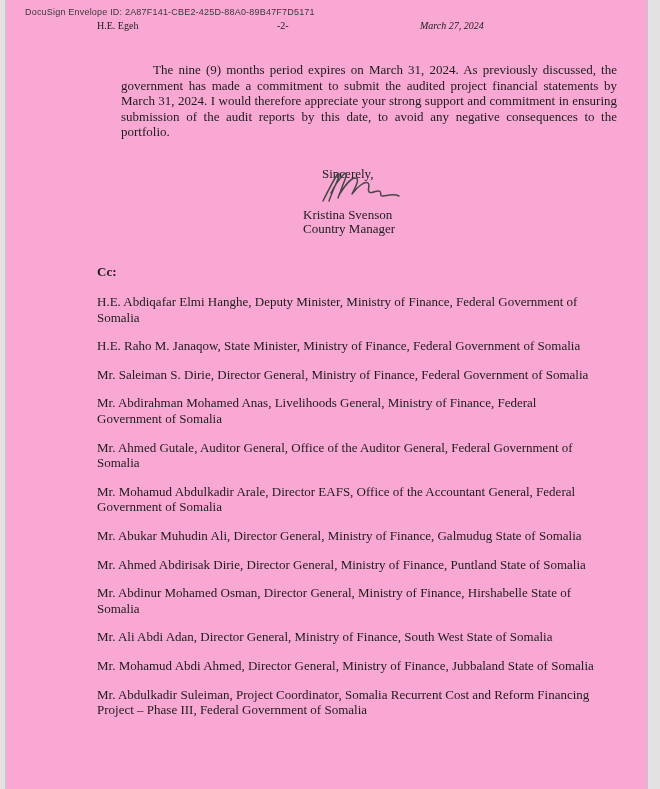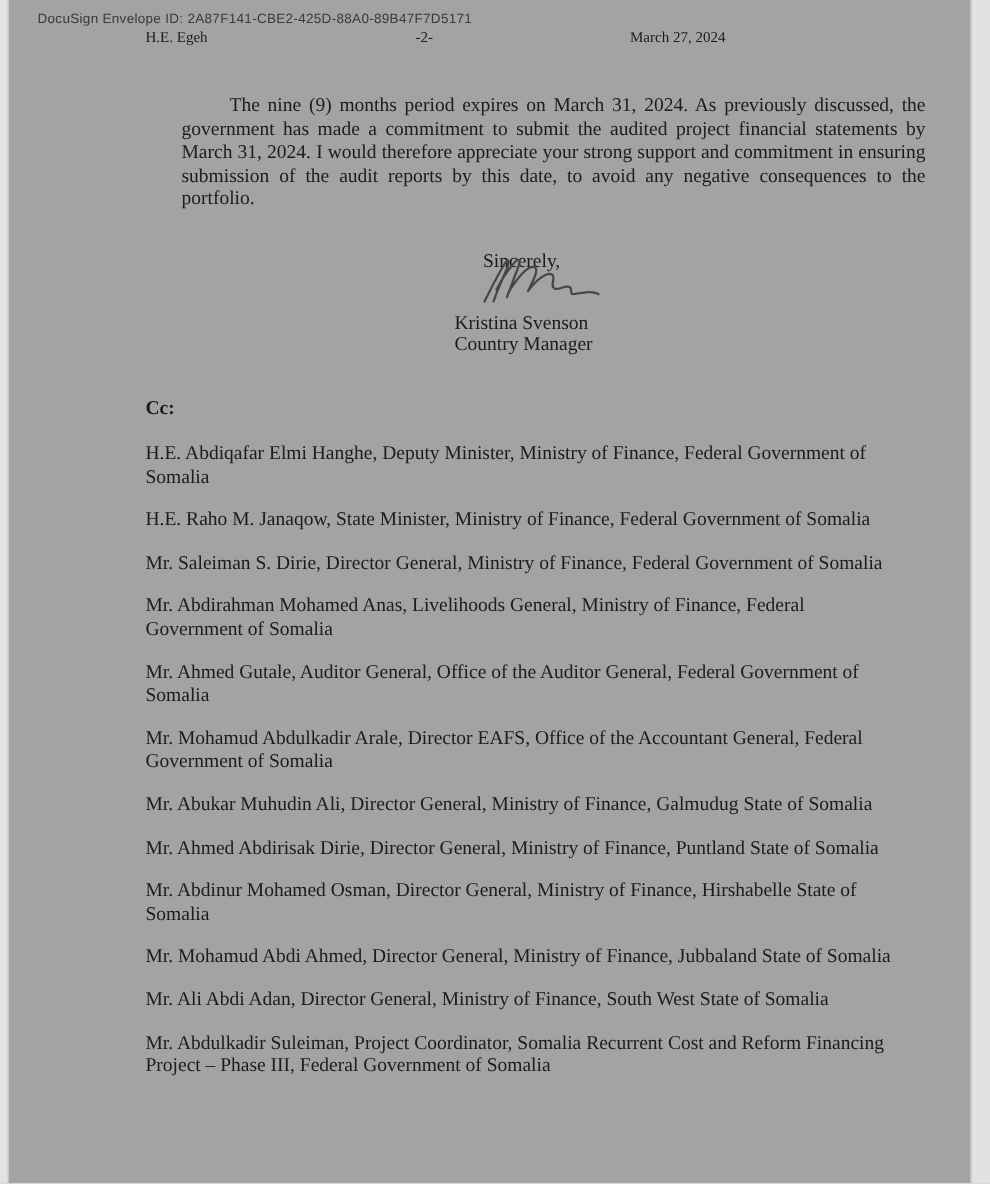--- a/index.html
+++ b/index.html
@@ -9,21 +9,21 @@
     height: 789px;
     background: #ffffff;
     font-family: "Liberation Serif", serif;
     color: #1c1c1c;
     overflow: hidden;
   }
   .stage {
     position: relative;
     width: 660px;
     height: 789px;
-    background: #a3a3a3;
+    background: #f9a8d4;
   }
   .strip {
     position: absolute;
     top: 0;
     bottom: 0;
     background: #e2e2e2;
   }
   .strip.left  { left: 0;  width: 5px;  border-right: 1px solid #c6c6c6; }
   .strip.right { right: 0; width: 12px; border-left: 1px solid #c6c6c6; }
 
@@ -37,21 +37,21 @@
     color: #3a3a3a;
   }
   .hdr {
     position: absolute;
     top: 20px;
     font-size: 10px;
     white-space: nowrap;
   }
   .hdr-left   { left: 97px; }
   .hdr-center { left: 277px; }
-  .hdr-right  { left: 420px; }
+  .hdr-right  { left: 420px; font-style: italic; }
 
   .para {
     position: absolute;
     left: 97px;
     top: 62px;
     width: 496px;
     font-size: 13px;
     line-height: 15.6px;
     text-align: justify;
     text-indent: 32px;
@@ -144,18 +144,18 @@
       <div class="cc-entry">Mr. Abdirahman Mohamed Anas, Livelihoods General, Ministry of Finance, Federal
 Government of Somalia</div>
       <div class="cc-entry">Mr. Ahmed Gutale, Auditor General, Office of the Auditor General, Federal Government of
 Somalia</div>
       <div class="cc-entry">Mr. Mohamud Abdulkadir Arale, Director EAFS, Office of the Accountant General, Federal
 Government of Somalia</div>
       <div class="cc-entry">Mr. Abukar Muhudin Ali, Director General, Ministry of Finance, Galmudug State of Somalia</div>
       <div class="cc-entry">Mr. Ahmed Abdirisak Dirie, Director General, Ministry of Finance, Puntland State of Somalia</div>
       <div class="cc-entry">Mr. Abdinur Mohamed Osman, Director General, Ministry of Finance, Hirshabelle State of
 Somalia</div>
+      <div class="cc-entry">Mr. Ali Abdi Adan, Director General, Ministry of Finance, South West State of Somalia</div>
       <div class="cc-entry">Mr. Mohamud Abdi Ahmed, Director General, Ministry of Finance, Jubbaland State of Somalia</div>
-      <div class="cc-entry">Mr. Ali Abdi Adan, Director General, Ministry of Finance, South West State of Somalia</div>
       <div class="cc-entry">Mr. Abdulkadir Suleiman, Project Coordinator, Somalia Recurrent Cost and Reform Financing
 Project – Phase III, Federal Government of Somalia</div>
     </div>
 </div>
 
 </body></html>

